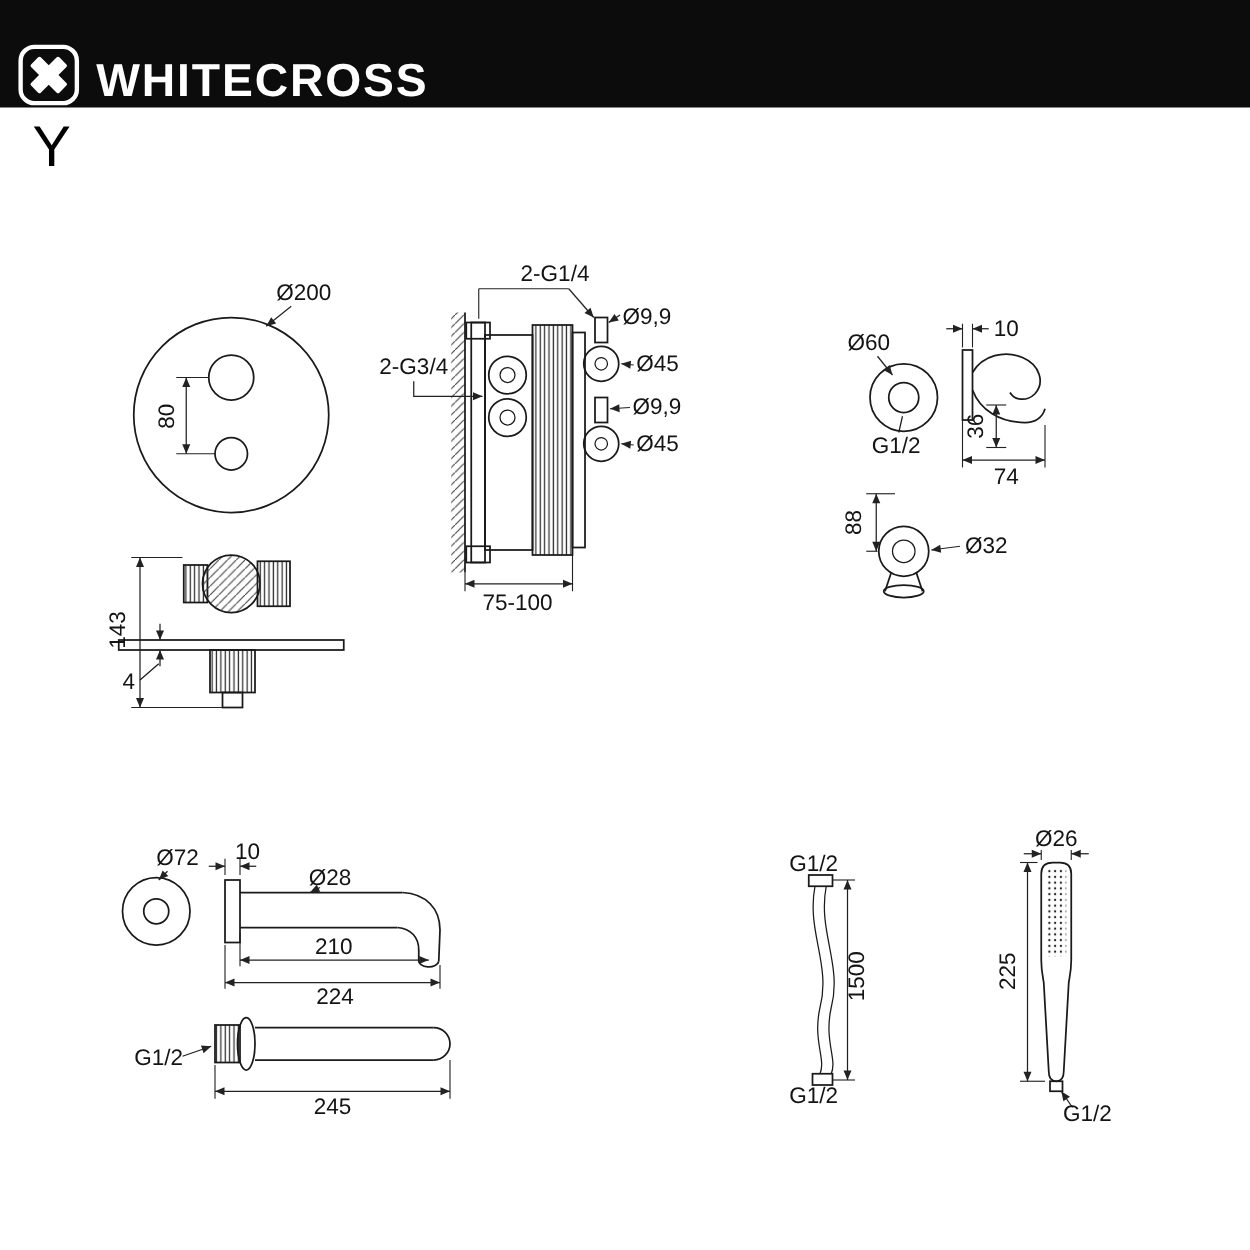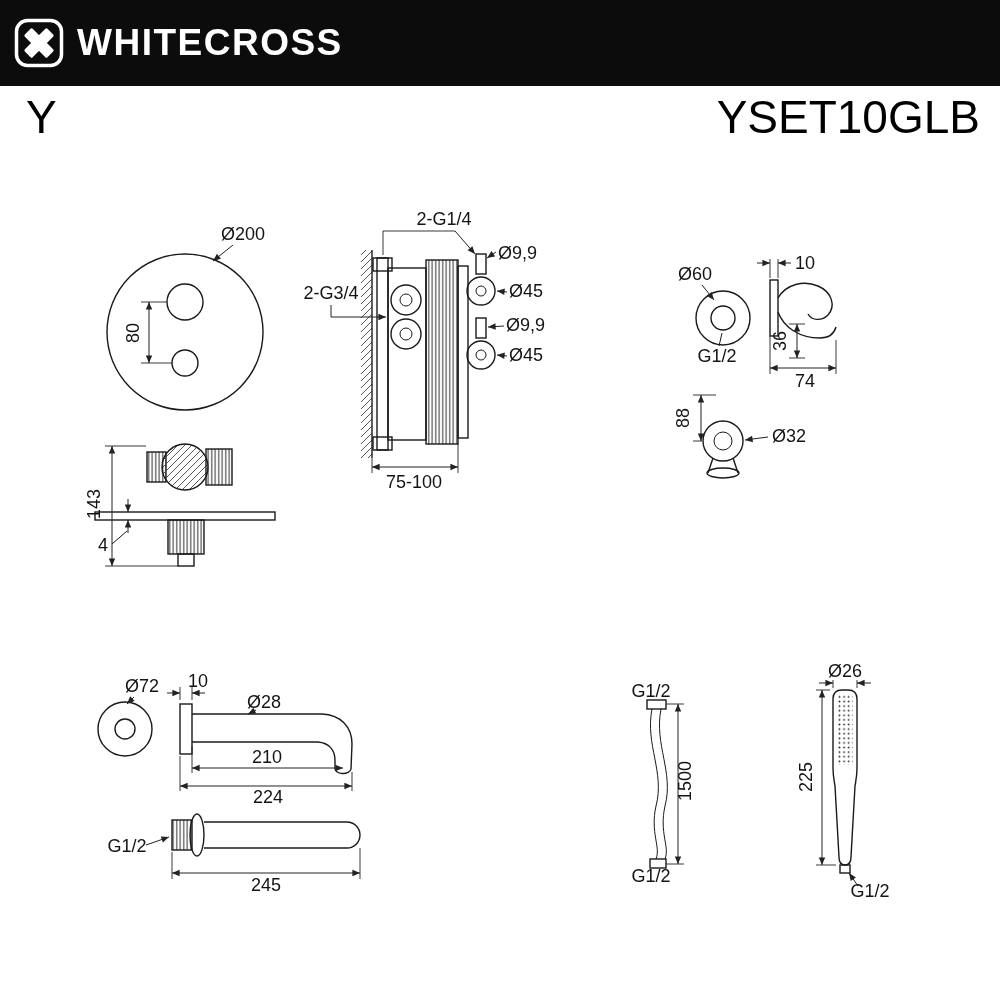--- a/index.html
+++ b/index.html
@@ -1,19 +1,19 @@
 <!DOCTYPE html>
 <html><head>
 <meta charset="utf-8">
 <style>
   html,body{margin:0;padding:0}
   body{width:1000px;height:1000px;position:relative;background:#ffffff;
        font-family:"Liberation Sans",sans-serif;overflow:hidden}
   .header{position:absolute;left:0;top:0;width:1000px;height:86px;background:#0c0c0c;
-          display:flex;align-items:center;gap:12px;padding-left:13px;box-sizing:border-box}
+          display:flex;align-items:flex-end;gap:12px;padding-left:13px;box-sizing:border-box}
   .brand{color:#ffffff;font-size:37px;font-weight:700;letter-spacing:1.5px}
   .titlebar{position:absolute;left:0;top:90px;width:1000px;display:flex;
             justify-content:space-between;align-items:baseline;
             padding:0 20px 0 26px;box-sizing:border-box}
   .series,.model{font-size:46px;color:#000}
   svg.sheet{position:absolute;left:0;top:0;width:1000px;height:1000px}
   svg.sheet text{fill:#141414;font-size:18px;font-family:"Liberation Sans",sans-serif}
   .out{fill:none;stroke:#1a1a1a;stroke-width:1.4}
   .thin{fill:none;stroke:#1a1a1a;stroke-width:1}
   .dim{fill:none;stroke:#222222;stroke-width:1}
@@ -28,21 +28,20 @@
     <g fill="#ffffff">
       <rect x="-16" y="-5.5" width="32" height="11" rx="1.5" transform="translate(26,26) rotate(45)"></rect>
       <rect x="-16" y="-5.5" width="32" height="11" rx="1.5" transform="translate(26,26) rotate(-45)"></rect>
     </g>
   </svg>
   <div class="brand">WHITECROSS</div>
 </div>
 
 <div class="titlebar">
   <div class="series">Y</div>
-  <div class="model">YSET10GLB</div>
 </div>
 
 <svg class="sheet" viewBox="0 0 1000 1000">
   <defs>
     <marker id="arr" viewBox="0 0 10 10" refX="9.5" refY="5" markerWidth="9" markerHeight="8" orient="auto-start-reverse" markerUnits="userSpaceOnUse">
       <path d="M0,1 L9.5,5 L0,9 Z" fill="#222222"></path>
     </marker>
     <pattern id="rib" width="3.5" height="10" patternUnits="userSpaceOnUse">
       <path d="M1.7,0 V10" stroke="#2a2a2a" stroke-width="1"></path>
     </pattern>

